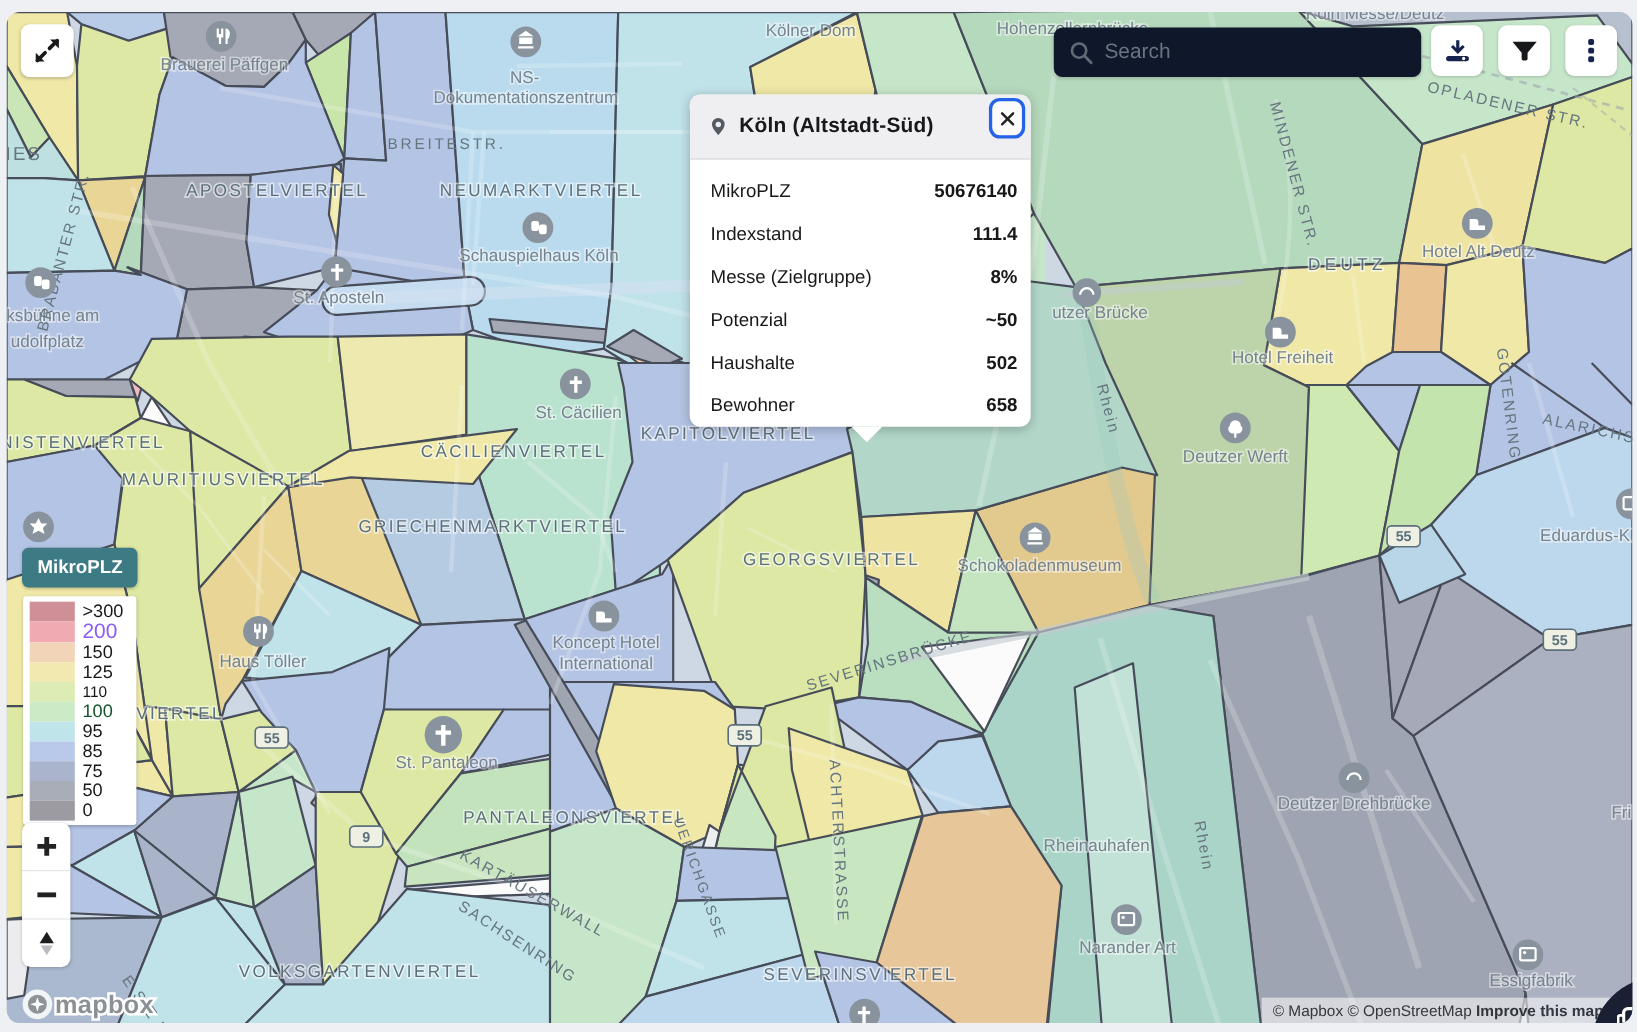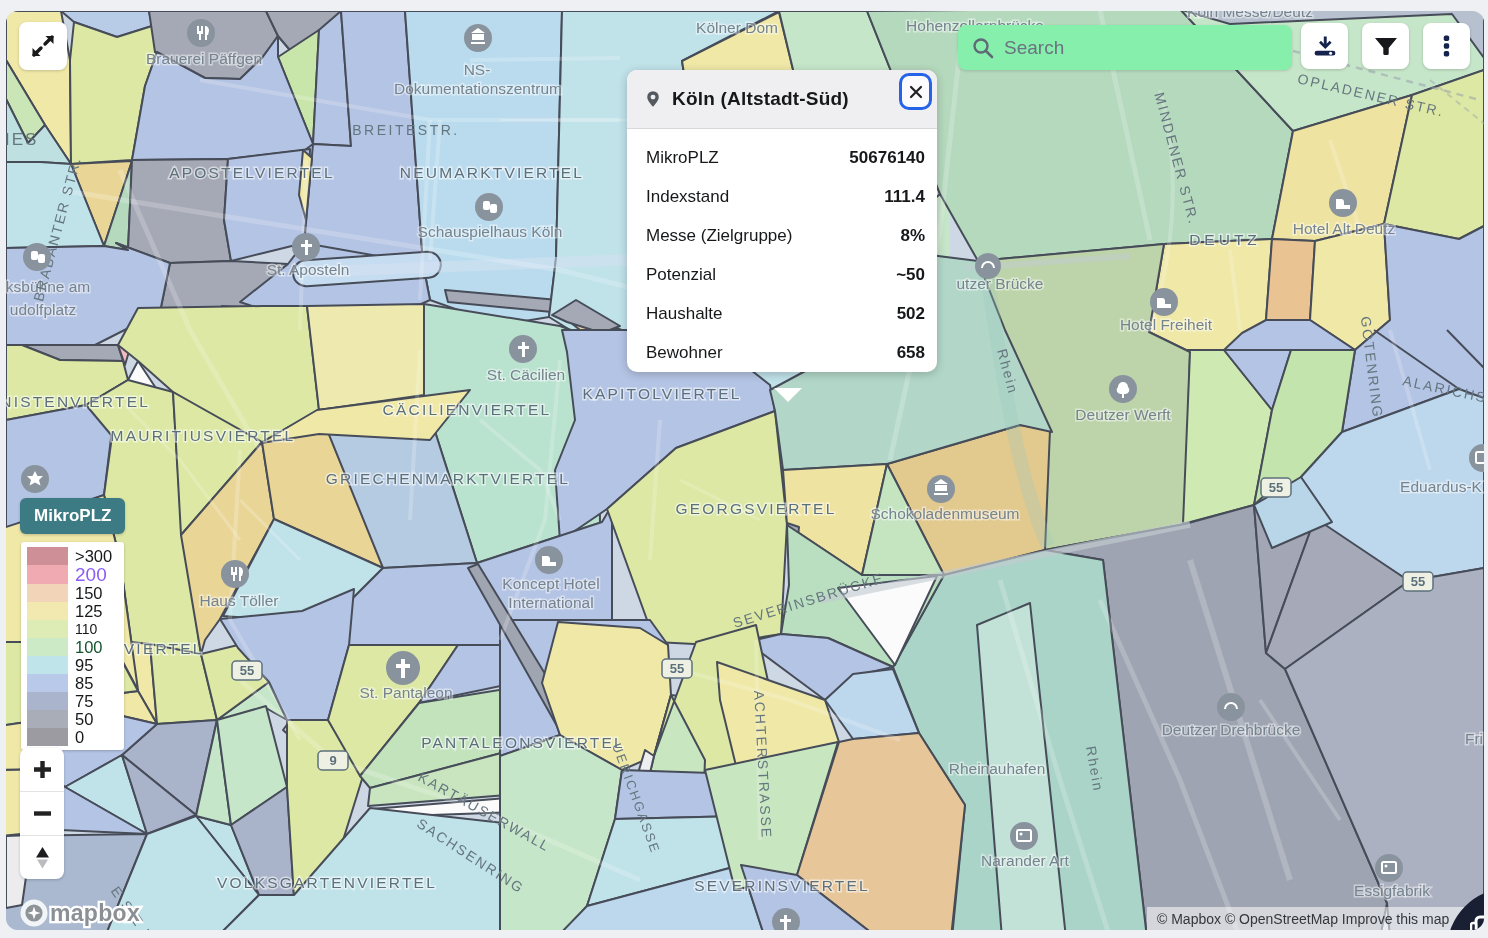--- a/index.html
+++ b/index.html
@@ -334,21 +334,21 @@
 <g stroke="#1a1a1a" stroke-width="3.4" fill="#1a1a1a" stroke-linecap="round">
 <line x1="16" y1="12" x2="23" y2="5"></line>
             <path d="M16.5,4 h8 v8 z" stroke="none"></path>
 <line x1="12" y1="16" x2="5" y2="23"></line>
             <path d="M3.5,16 v8 h8 z" stroke="none"></path>
 </g>
 </svg>
 </div>
 
 
-<div style="position:absolute;left:952px;top:14px;width:334px;height:45px;background:#86efac;border-radius:8px;box-shadow:0 1px 3px rgba(0,0,0,.15);display:flex;align-items:center;">
+<div style="position:absolute;left:952px;top:14px;width:334px;height:45px;background:#0f172a;border-radius:8px;box-shadow:0 1px 3px rgba(0,0,0,.15);display:flex;align-items:center;">
 <svg width="22" height="22" viewBox="0 0 22 22" style="margin-left:14px;">
 <circle cx="9" cy="9" r="6.5" fill="none" stroke="#5f6a76" stroke-width="2.4"></circle>
 <line x1="14" y1="14" x2="20" y2="20" stroke="#5f6a76" stroke-width="2.6" stroke-linecap="round"></line>
 </svg>
 <span style="margin-left:10px;font-size:19px;color:#6b7280;">Search</span>
 </div>
 
 <div class="btn" style="left:1295px;top:12px;width:47px;height:46px;">
 <svg width="24" height="24" viewBox="0 0 24 24" fill="#15234d">
 <path d="M10.8,2.5 h2.9 v7.2 l2.9,-2.9 2,2 -6.3,6.3 -6.3,-6.3 2,-2 2.8,2.9 z"></path>
@@ -365,21 +365,21 @@
 
 <div class="btn" style="left:1417px;top:12px;width:47px;height:46px;">
 <svg width="7" height="22" viewBox="0 0 7 22" fill="#15234d">
 <rect x="0.8" y="0.5" width="5.4" height="5.4" rx="1.7"></rect>
           <rect x="0.8" y="8.3" width="5.4" height="5.4" rx="1.7"></rect>
           <rect x="0.8" y="16.1" width="5.4" height="5.4" rx="1.7"></rect>
 </svg>
 </div>
 
 
-<div style="position:absolute;left:621px;top:59px;width:310px;height:302px;background:#fff;border-radius:10px;box-shadow:0 2px 10px rgba(0,0,0,.22);overflow:hidden;">
+<div style="position:absolute;left:621px;top:75px;width:310px;height:302px;background:#fff;border-radius:10px;box-shadow:0 2px 10px rgba(0,0,0,.22);overflow:hidden;">
 <div style="height:58px;background:#efeff1;border-bottom:1px solid #d8d8dc;display:flex;align-items:center;position:relative;">
 <svg width="14" height="18" viewBox="0 0 17 21" style="margin-left:19px;">
 <path d="M8.5,1 a7,7 0 0 1 7,7 c0,4.5 -5,9.5 -7,12 c-2,-2.5 -7,-7.5 -7,-12 a7,7 0 0 1 7,-7 z M8.5,5.2 a3,3 0 1 0 0,6 a3,3 0 1 0 0,-6 z" fill="#555a61"></path>
 </svg>
 <span style="margin-left:12px;font-size:19px;font-weight:bold;color:#17181a;letter-spacing:0.2px;">Köln (Altstadt-Süd)</span>
 <div style="position:absolute;right:5px;top:3px;width:33px;height:37px;background:#fbfbfd;border:3px solid #2563e8;border-radius:10px;display:flex;align-items:center;justify-content:center;box-sizing:border-box;">
 <svg width="14" height="14" viewBox="0 0 14 14">
               <path d="M2,2 L12,12 M12,2 L2,12" stroke="#222" stroke-width="2.2" stroke-linecap="round"></path>
             </svg>
 </div>
@@ -492,21 +492,21 @@
 <svg style="position:absolute;left:12px;top:884px;" width="140" height="36" viewBox="0 0 140 36">
 <circle cx="16" cy="18" r="13.5" fill="#ffffff" fill-opacity="0.85"></circle>
 <circle cx="16" cy="18" r="8.6" fill="#8e9398"></circle>
 <path d="M16,11.5 l1.6,4.9 4.9,1.6 -4.9,1.6 -1.6,4.9 -1.6,-4.9 -4.9,-1.6 4.9,-1.6 z" fill="#ffffff"></path>
 <text x="32" y="26" font-family="Liberation Sans, sans-serif" font-size="23" font-weight="bold" fill="#8b9095" stroke="#ffffff" stroke-width="4.5" paint-order="stroke" letter-spacing="0.3">mapbox</text>
 </svg>
 
 
 <div style="position:absolute;left:1099px;top:896px;right:0;height:23px;background:rgba(255,255,255,.55);font-size:14px;color:#33373d;display:flex;align-items:center;padding-left:10px;white-space:nowrap;overflow:hidden;margin-left:42px;">
 <span>© Mapbox © OpenStreetMap&nbsp;</span>
-        <span style="font-weight:normal;">Improve this map</span>
+        <span style="font-weight:bold;">Improve this map</span>
 </div>
 
 
 <div style="position:absolute;left:1441px;top:877px;width:124px;height:124px;border-radius:50%;background:#1a2033;"></div>
 <svg style="position:absolute;left:1464px;top:900px;" width="28" height="28" viewBox="0 0 28 28">
 <rect x="6" y="6" width="20" height="18" rx="4" fill="none" stroke="#fff" stroke-width="3"></rect>
 <rect x="1" y="12" width="5" height="10" rx="2" fill="#1a2033" stroke="#fff" stroke-width="2.5"></rect>
 </svg>
 </div>
 

